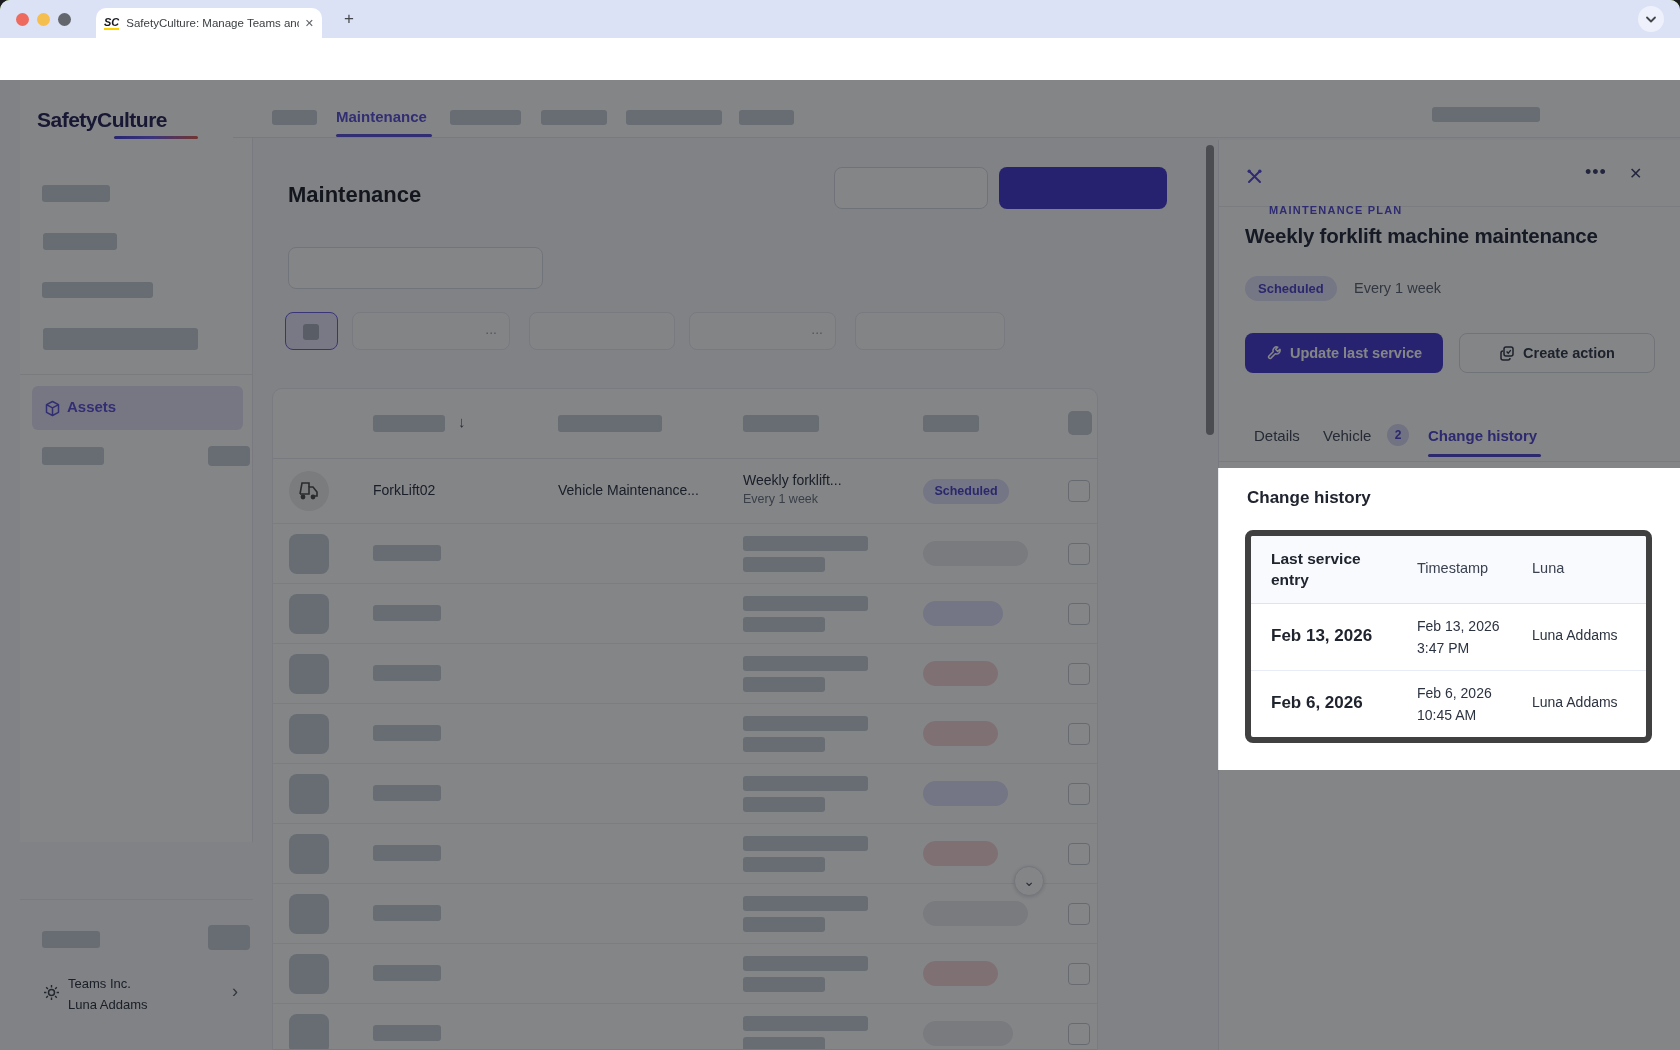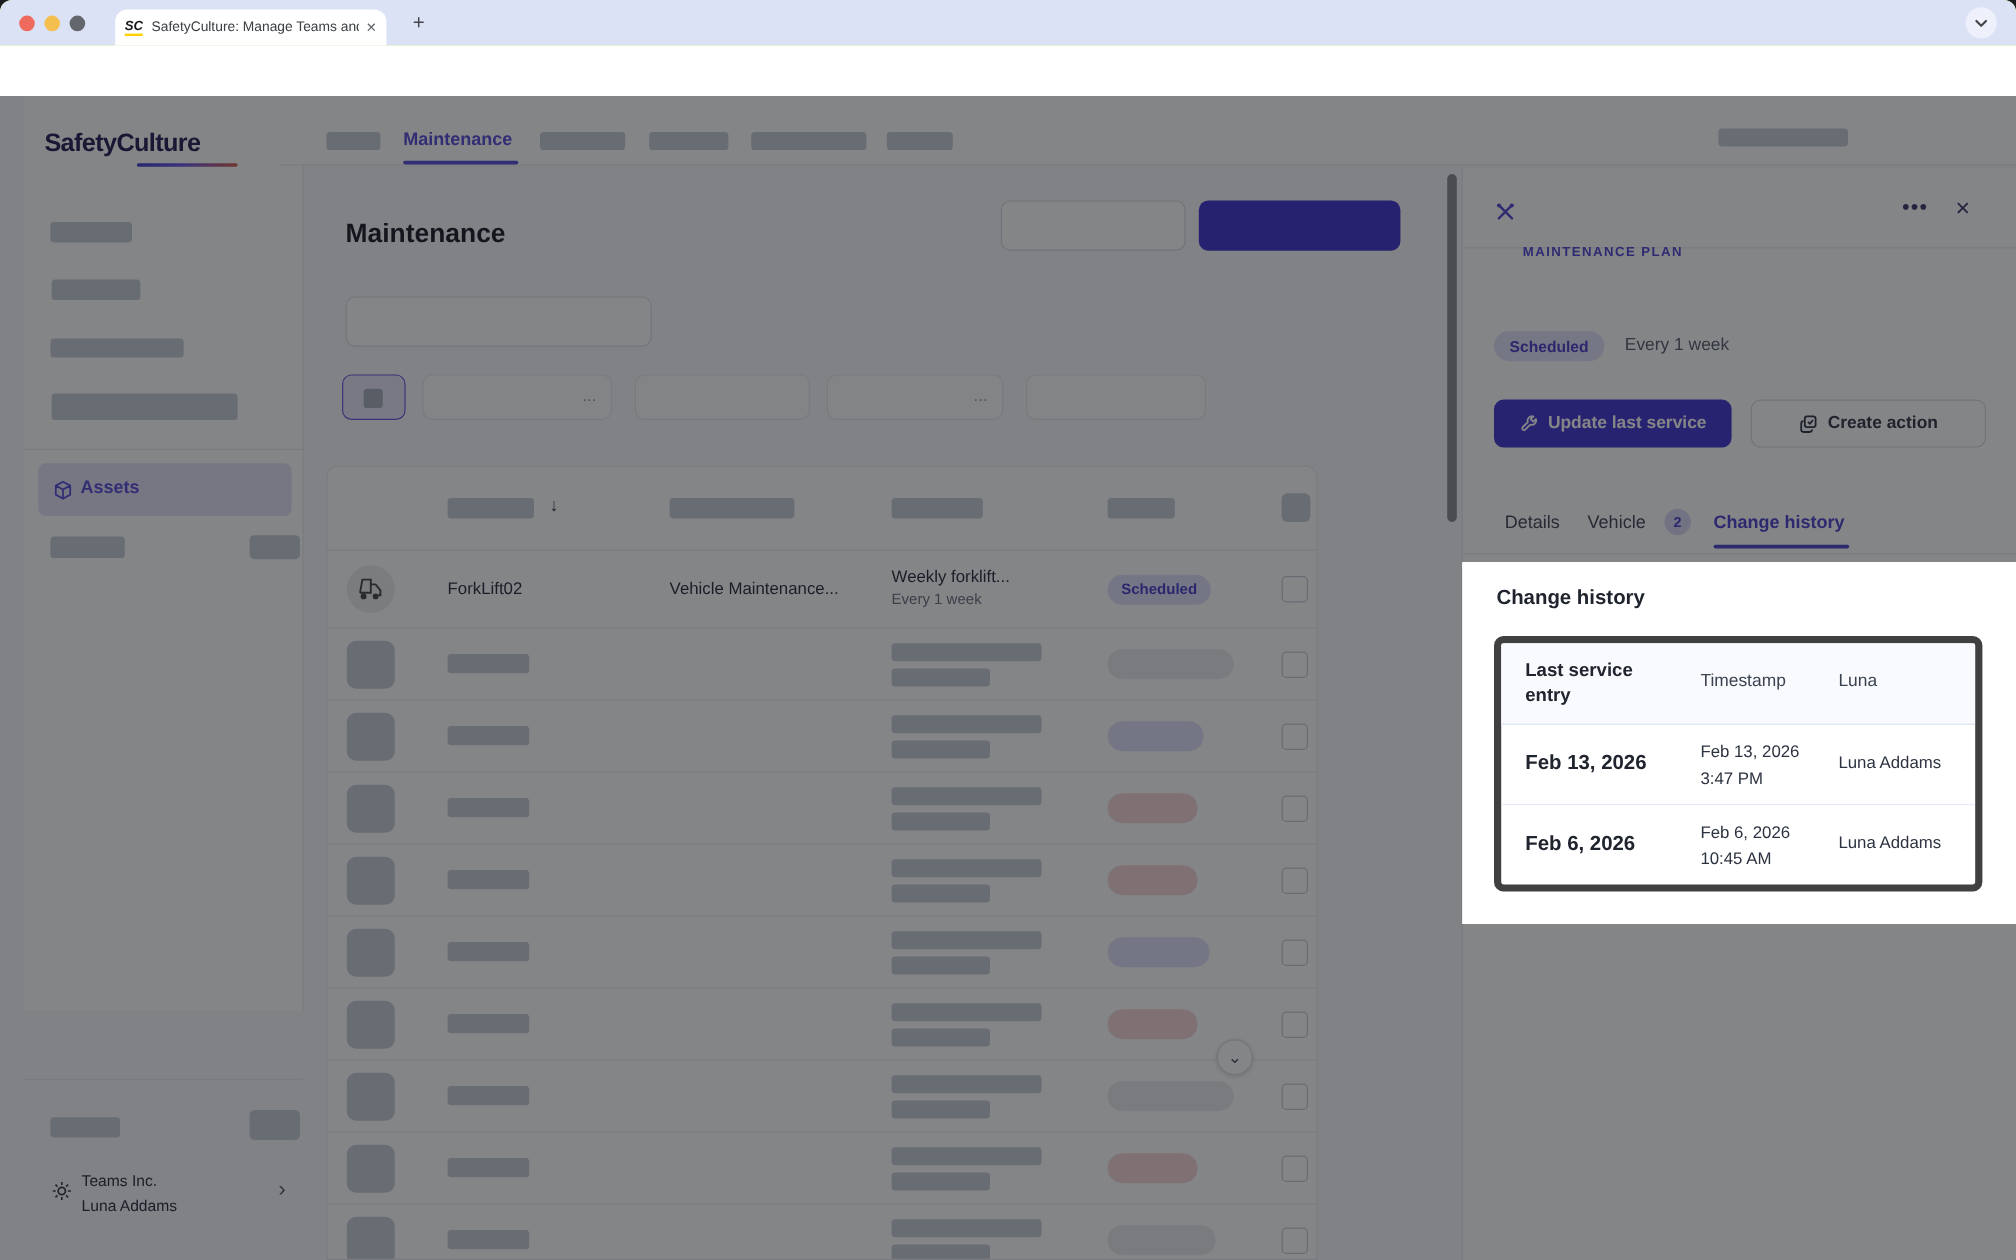--- a/index.html
+++ b/index.html
@@ -342,20 +342,21 @@
       <div class="dr-header">
         <svg width="17" height="17" viewBox="0 0 17 17" style="position:absolute;left:27px;top:28px;">
             <path d="M3 3l11 11M14 3L3 14" stroke="#544bd4" stroke-width="2" stroke-linecap="round"></path>
             <circle cx="3.2" cy="3.2" r="1.7" fill="#544bd4"></circle>
             <circle cx="13.8" cy="3.2" r="1.7" fill="#544bd4"></circle>
           </svg>
         <span class="dr-label">MAINTENANCE PLAN</span>
         <span class="dr-dots">•••</span>
         <span class="dr-close">✕</span>
       </div>
+      <div class="dr-title">Weekly forklift machine maintenance</div>
       <span class="dr-badge">Scheduled</span>
       <span class="dr-freq">Every 1 week</span>
 
       <div class="dr-btn dr-btn-purple">
         <svg width="16" height="16" viewBox="0 0 16 16">
             <path d="M13.9 4.2a3.6 3.6 0 0 1-4.6 4.6L5 13.1a1.5 1.5 0 0 1-2.1-2.1l4.3-4.3a3.6 3.6 0 0 1 4.6-4.6L9.6 4.3l2.1 2.1z" fill="none" stroke="#fff" stroke-width="1.5" stroke-linejoin="round"></path>
           </svg>
         <span>Update last service</span>
       </div>
       <div class="dr-btn dr-btn-outline">

